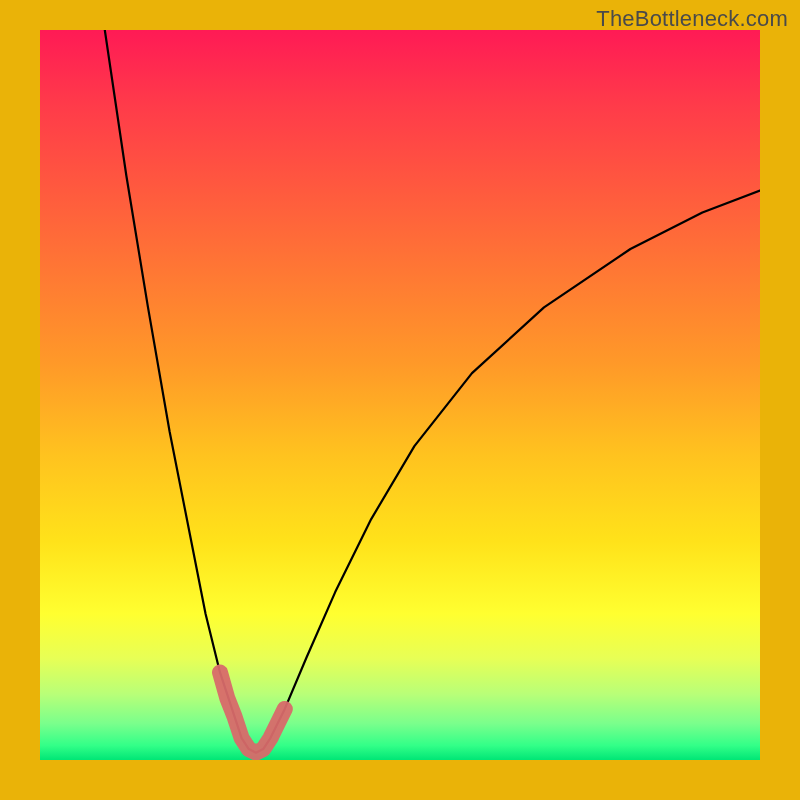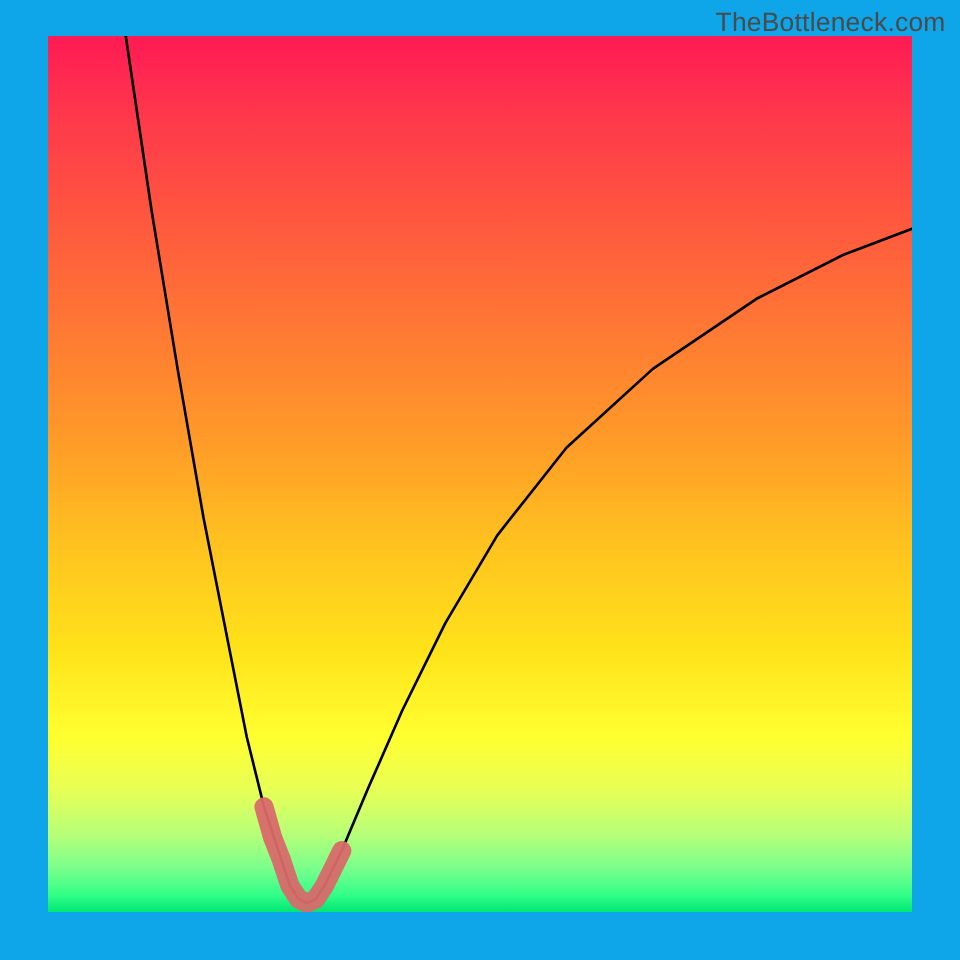--- a/index.html
+++ b/index.html
@@ -10,21 +10,21 @@
     background: #000;
     overflow: hidden;
     font-family: Arial, Helvetica, sans-serif;
   }
   .frame {
     position: absolute;
     left: 0;
     top: 0;
     width: 800px;
     height: 800px;
-    background: #0ea5e9;
+    background: #eab308;
   }
   .plot {
     position: absolute;
     left: 40px;
     top: 30px;
     width: 720px;
     height: 730px;
     background: linear-gradient(to bottom,
       #ff1a55 0%,
       #ff3a4a 10%,

